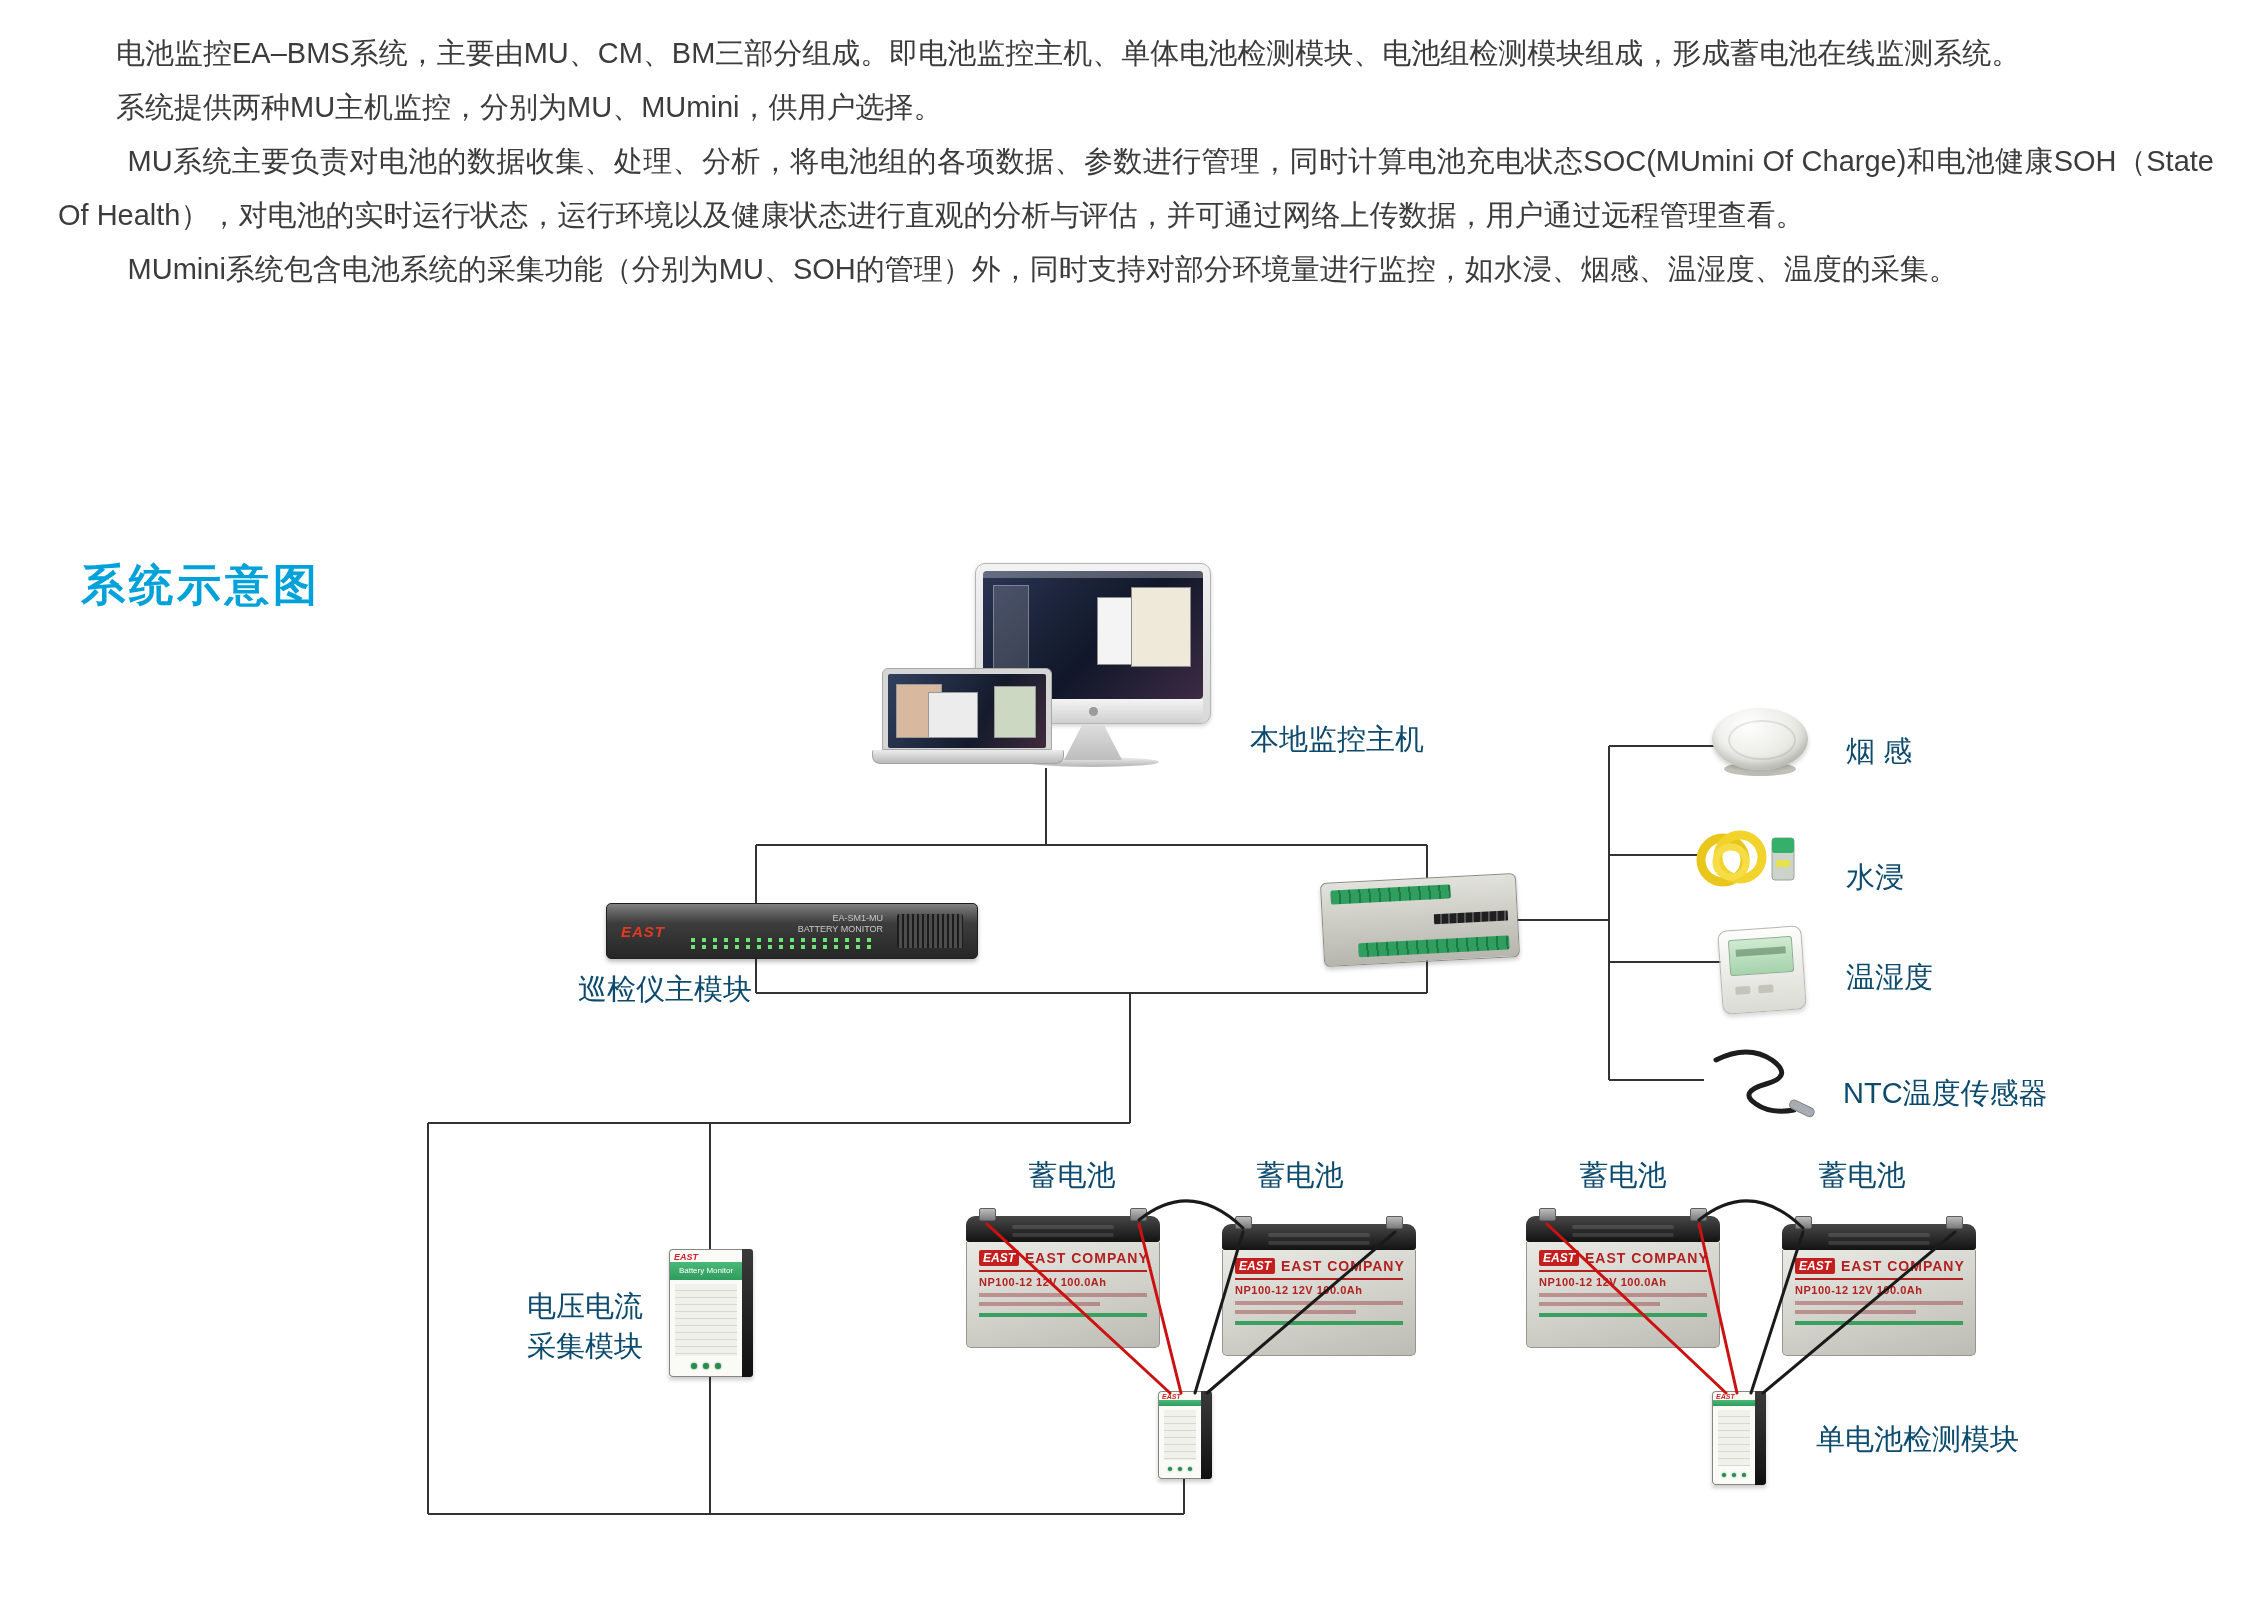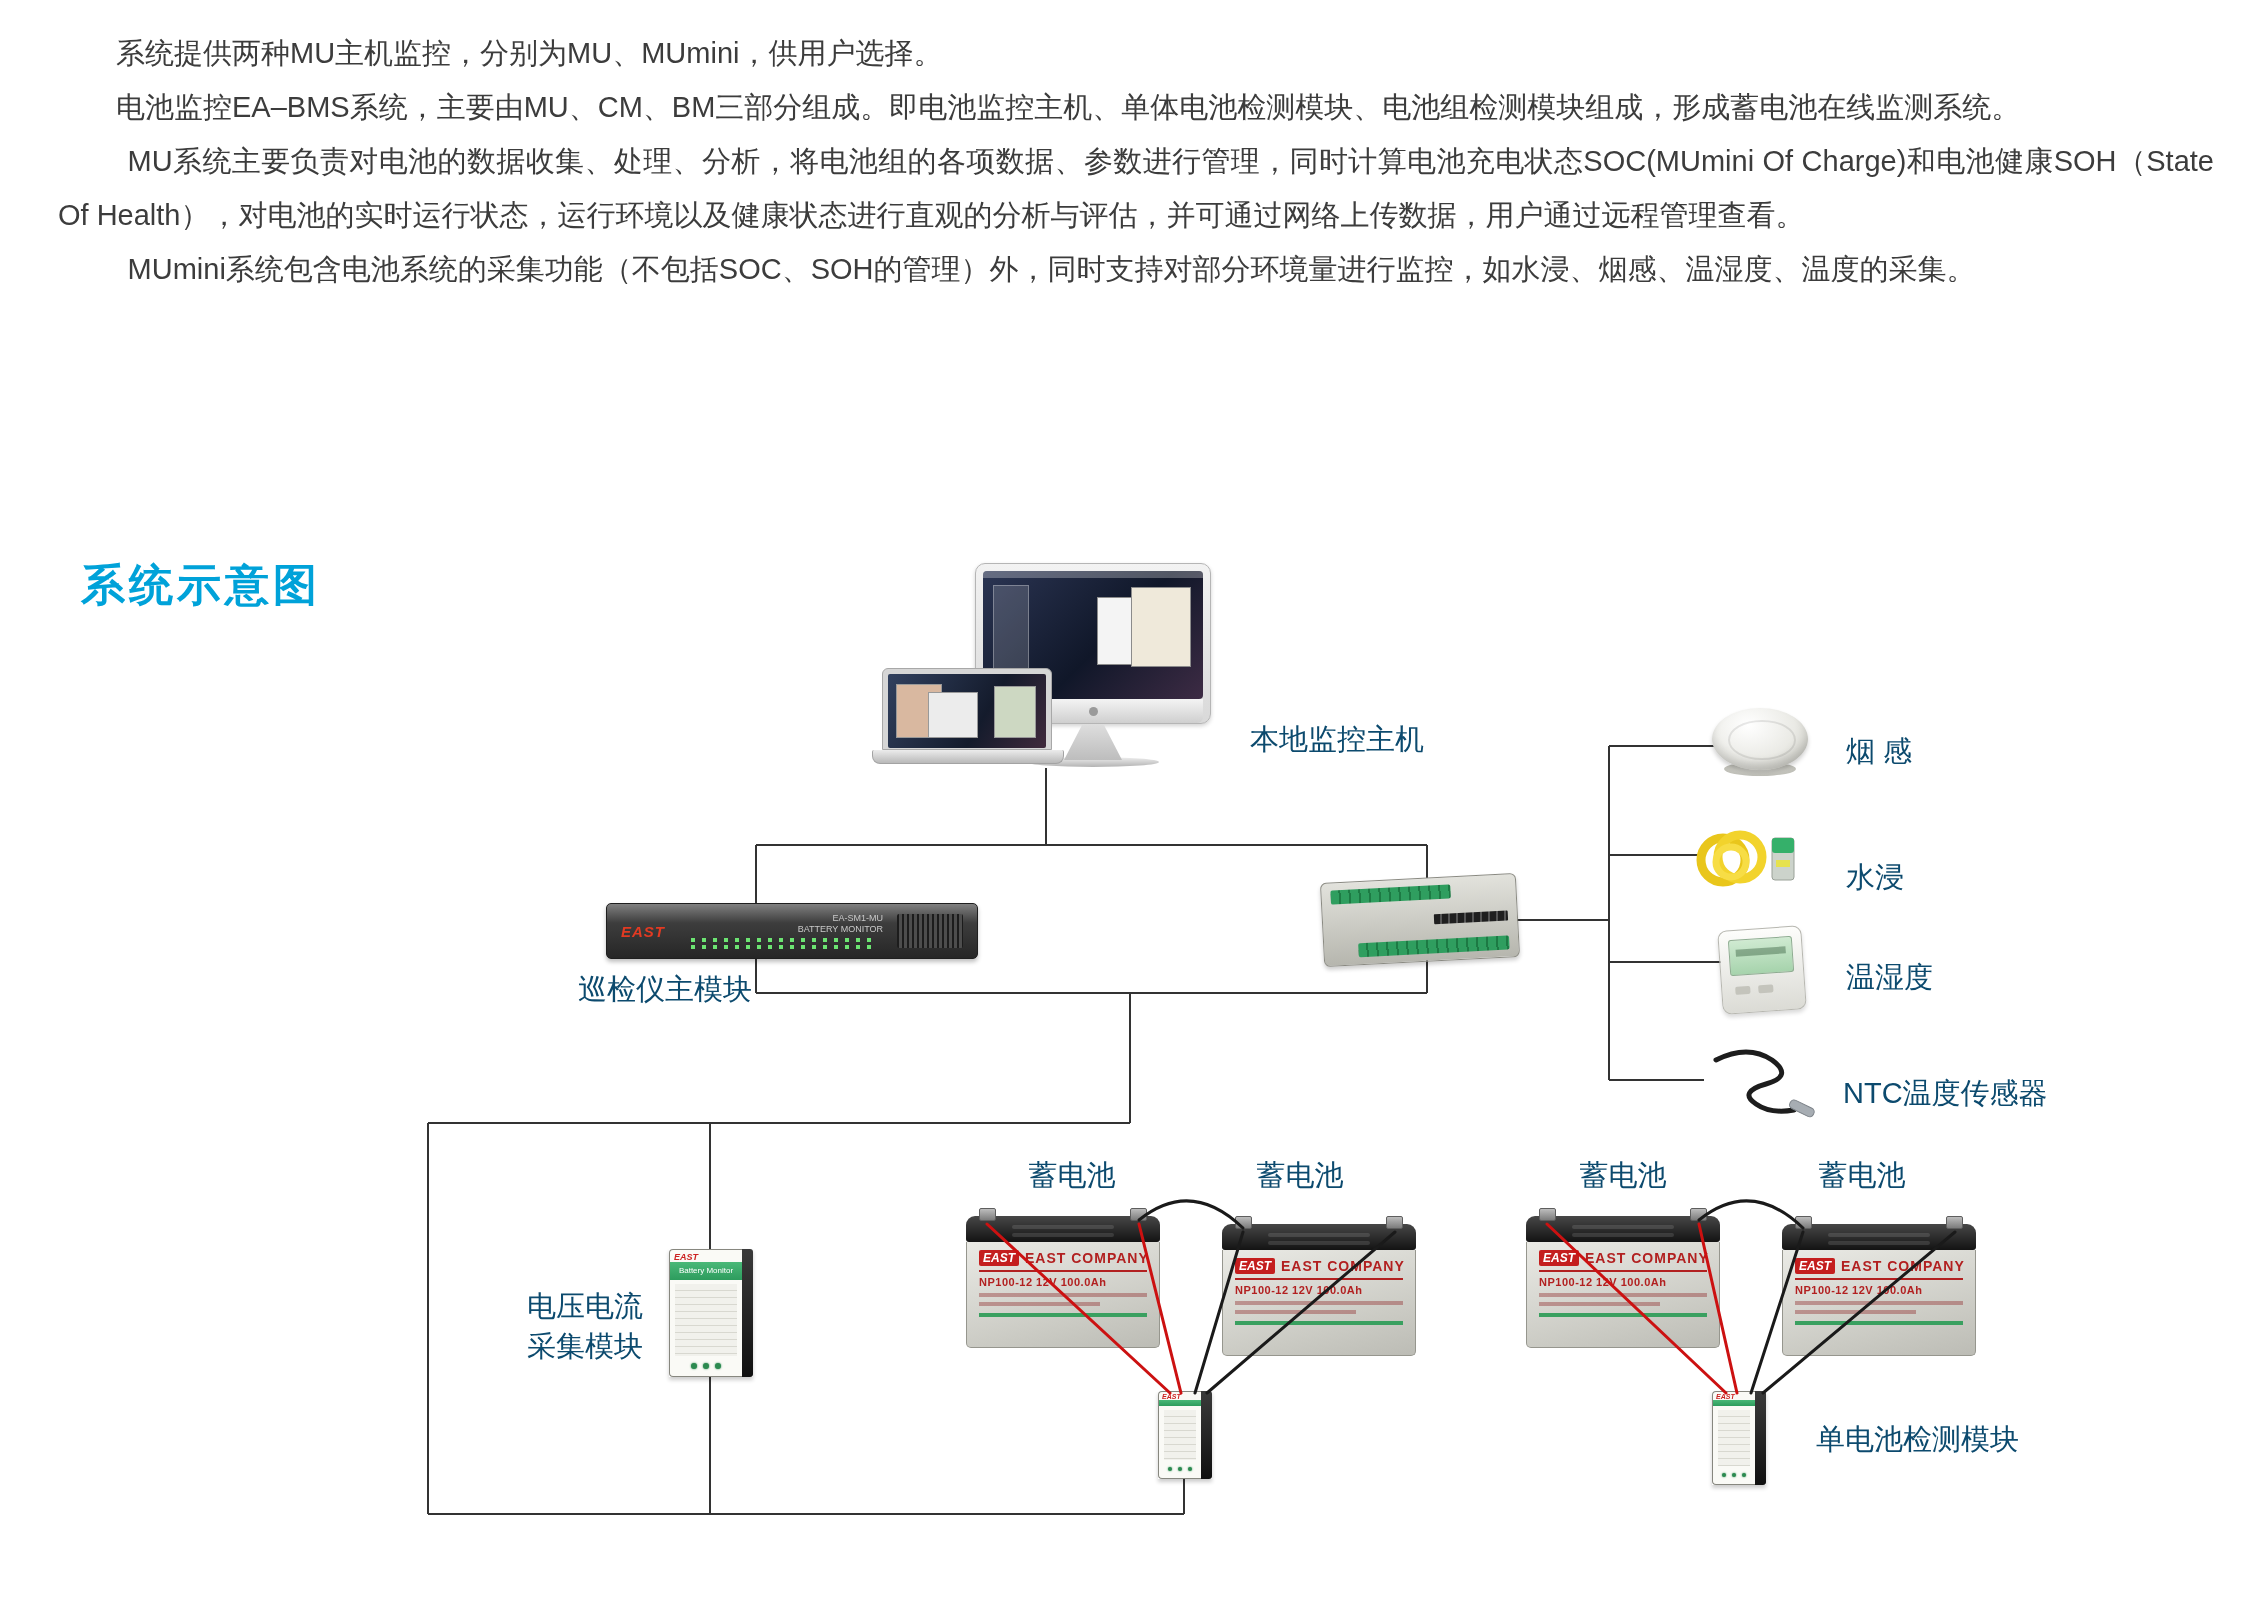--- a/index.html
+++ b/index.html
@@ -126,24 +126,24 @@
   .bmod.small .bmod-logo{font-size:7px;padding:1px 3px 0;}
   .bmod.small .bmod-green{font-size:6px;padding:3px 1px;line-height:7px;}
   .bmod.small .bmod-leds span{width:4px;height:4px;}
 </style>
 </head>
 <body>
 
 <div class="page">
 
   <section class="intro">
+    <p class="para">电池监控EA–BMS系统，主要由MU、CM、BM三部分组成。即电池监控主机、单体电池检测模块、电池组检测模块组成，形成蓄电池在线监测系统。</p>
     <p class="para">系统提供两种MU主机监控，分别为MU、MUmini，供用户选择。</p>
-    <p class="para">电池监控EA–BMS系统，主要由MU、CM、BM三部分组成。即电池监控主机、单体电池检测模块、电池组检测模块组成，形成蓄电池在线监测系统。</p>
     <p class="para indent-lg">MU系统主要负责对电池的数据收集、处理、分析，将电池组的各项数据、参数进行管理，同时计算电池充电状态SOC(MUmini Of Charge)和电池健康SOH（State Of Health），对电池的实时运行状态，运行环境以及健康状态进行直观的分析与评估，并可通过网络上传数据，用户通过远程管理查看。</p>
-    <p class="para indent-lg">MUmini系统包含电池系统的采集功能（不包括SOC、SOH的管理）外，同时支持对部分环境量进行监控，如水浸、烟感、温湿度、温度的采集。</p>
+    <p class="para indent-lg">MUmini系统包含电池系统的采集功能（分别为MU、SOH的管理）外，同时支持对部分环境量进行监控，如水浸、烟感、温湿度、温度的采集。</p>
   </section>
 
   <h2 class="diagram-heading">系统示意图</h2>
 
   <div class="diagram">
 
     <svg class="lines" viewBox="0 0 2241 1601">
       <g stroke="#333" stroke-width="2" fill="none">
         <path d="M1046 768 V845"></path>
         <path d="M756 845 H1427"></path>

